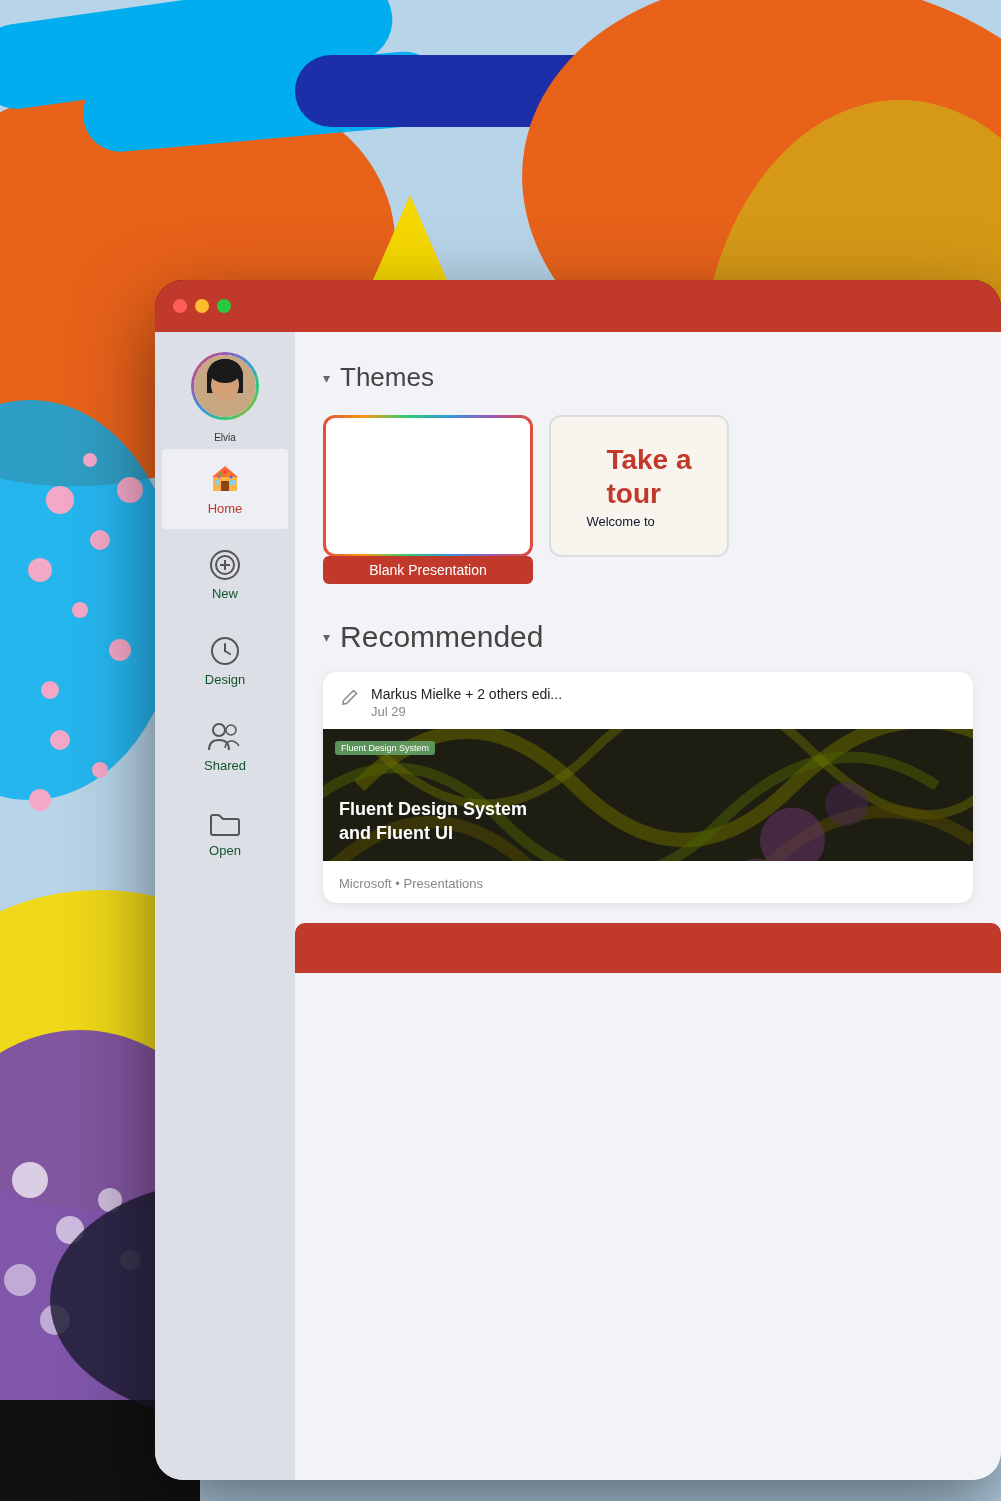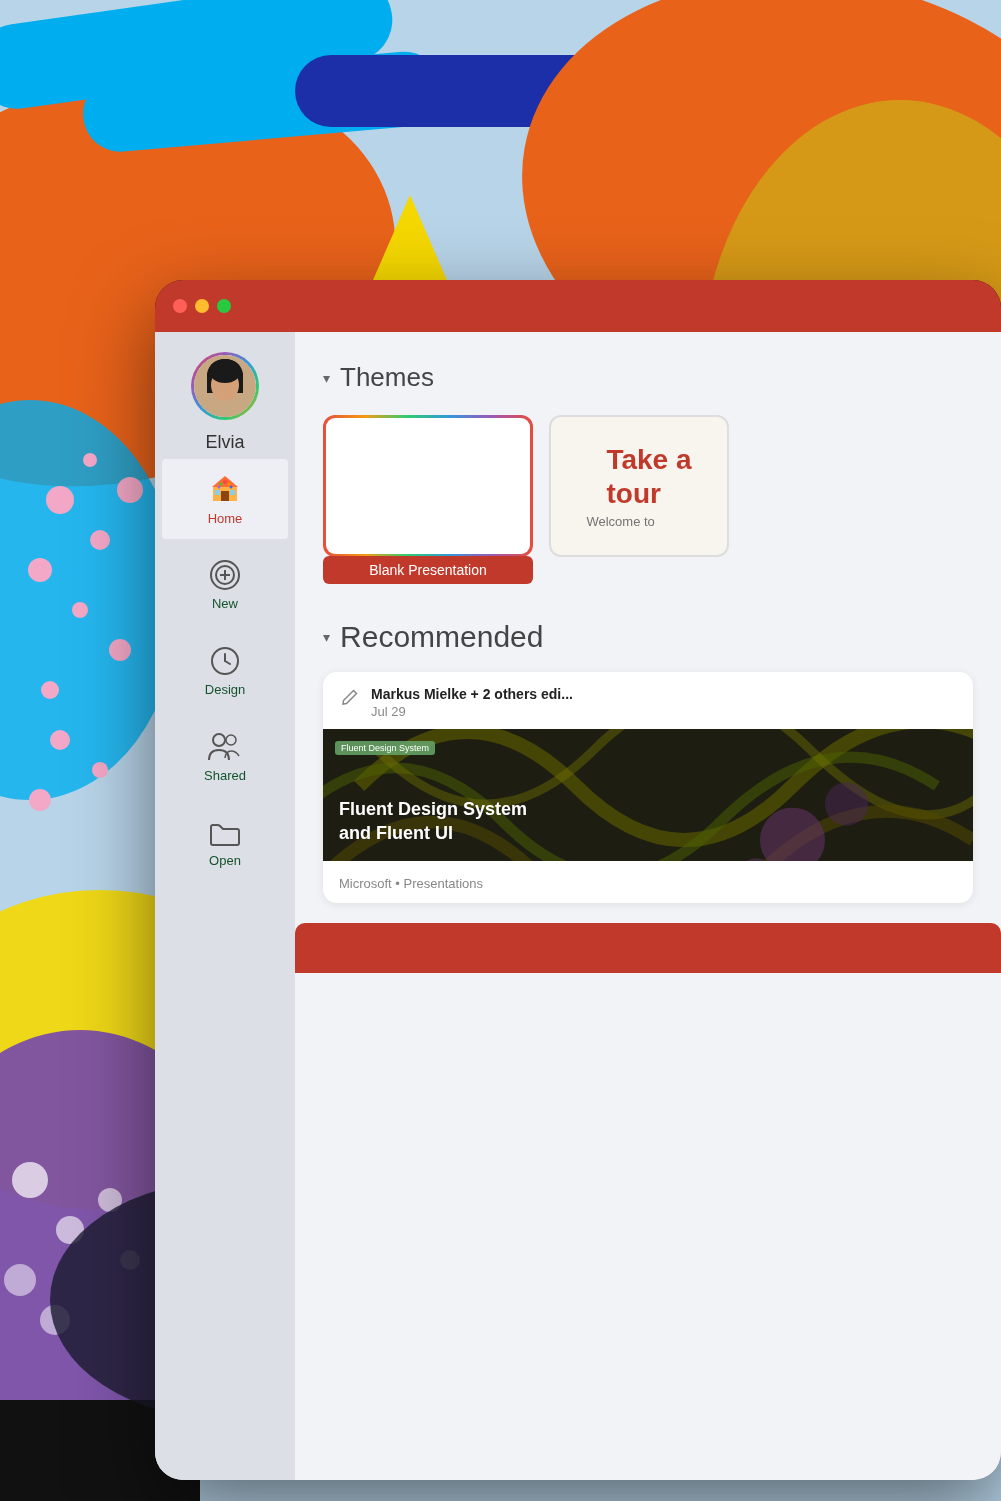--- a/index.html
+++ b/index.html
@@ -90,21 +90,21 @@
       height: 100%;
       background: #c8a882;
       display: flex;
       align-items: center;
       justify-content: center;
       overflow: hidden;
       border-radius: 50%;
     }
 
     .sidebar-label {
-      font-size: 18px;
+      font-size: 10px;
       color: #333;
       text-align: right;
       margin-top: 2px;
     }
 
     .sidebar-item {
       width: 126px;
       height: 80px;
       border-radius: 4px;
       display: flex;
@@ -231,21 +231,21 @@
     .tour-text {
       font-size: 28px;
       font-weight: 700;
       color: #C0392B;
       line-height: 1.2;
       margin-left: 20px;
     }
 
     .tour-sub {
       font-size: 13px;
-      color: #737373;
+      color: #0f172a;
       margin-top: 4px;
     }
 
     
     .recommended-header {
       display: flex;
       align-items: center;
       gap: 10px;
       margin-bottom: 18px;
     }
@@ -280,21 +280,21 @@
       flex-shrink: 0;
       margin-top: 2px;
     }
 
     .doc-meta {
       flex: 1;
     }
 
     .doc-editors {
       font-size: 14px;
-      font-weight: 700;
+      font-weight: 400;
       color: #222;
     }
 
     .doc-date {
       font-size: 13px;
       color: #888;
       margin-top: 2px;
     }
 
     .doc-thumbnail {

